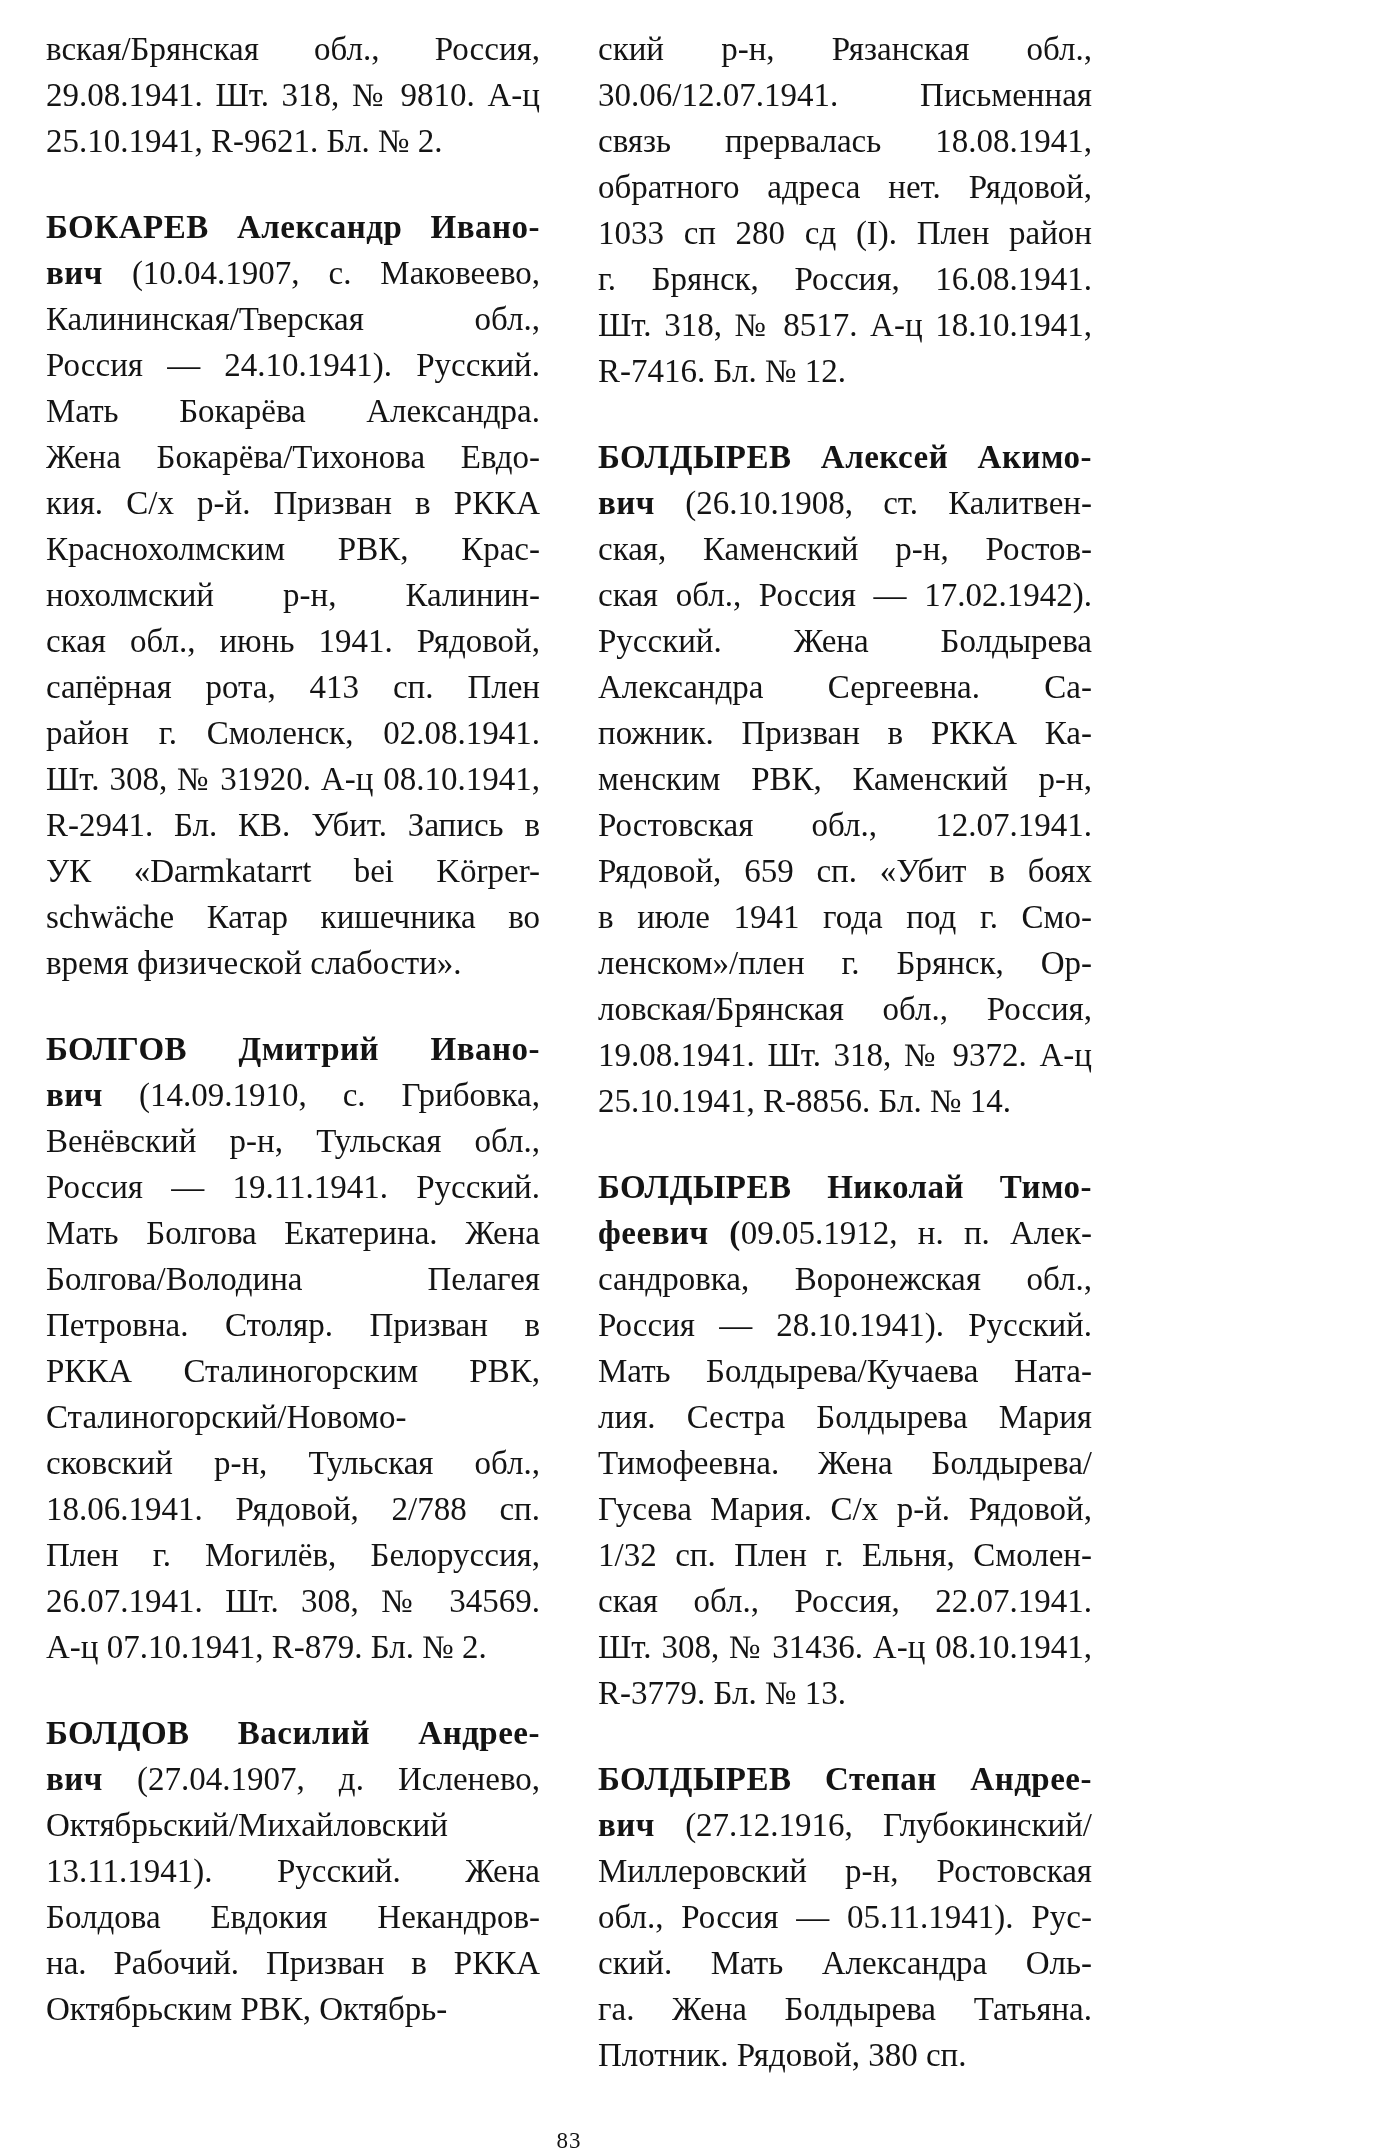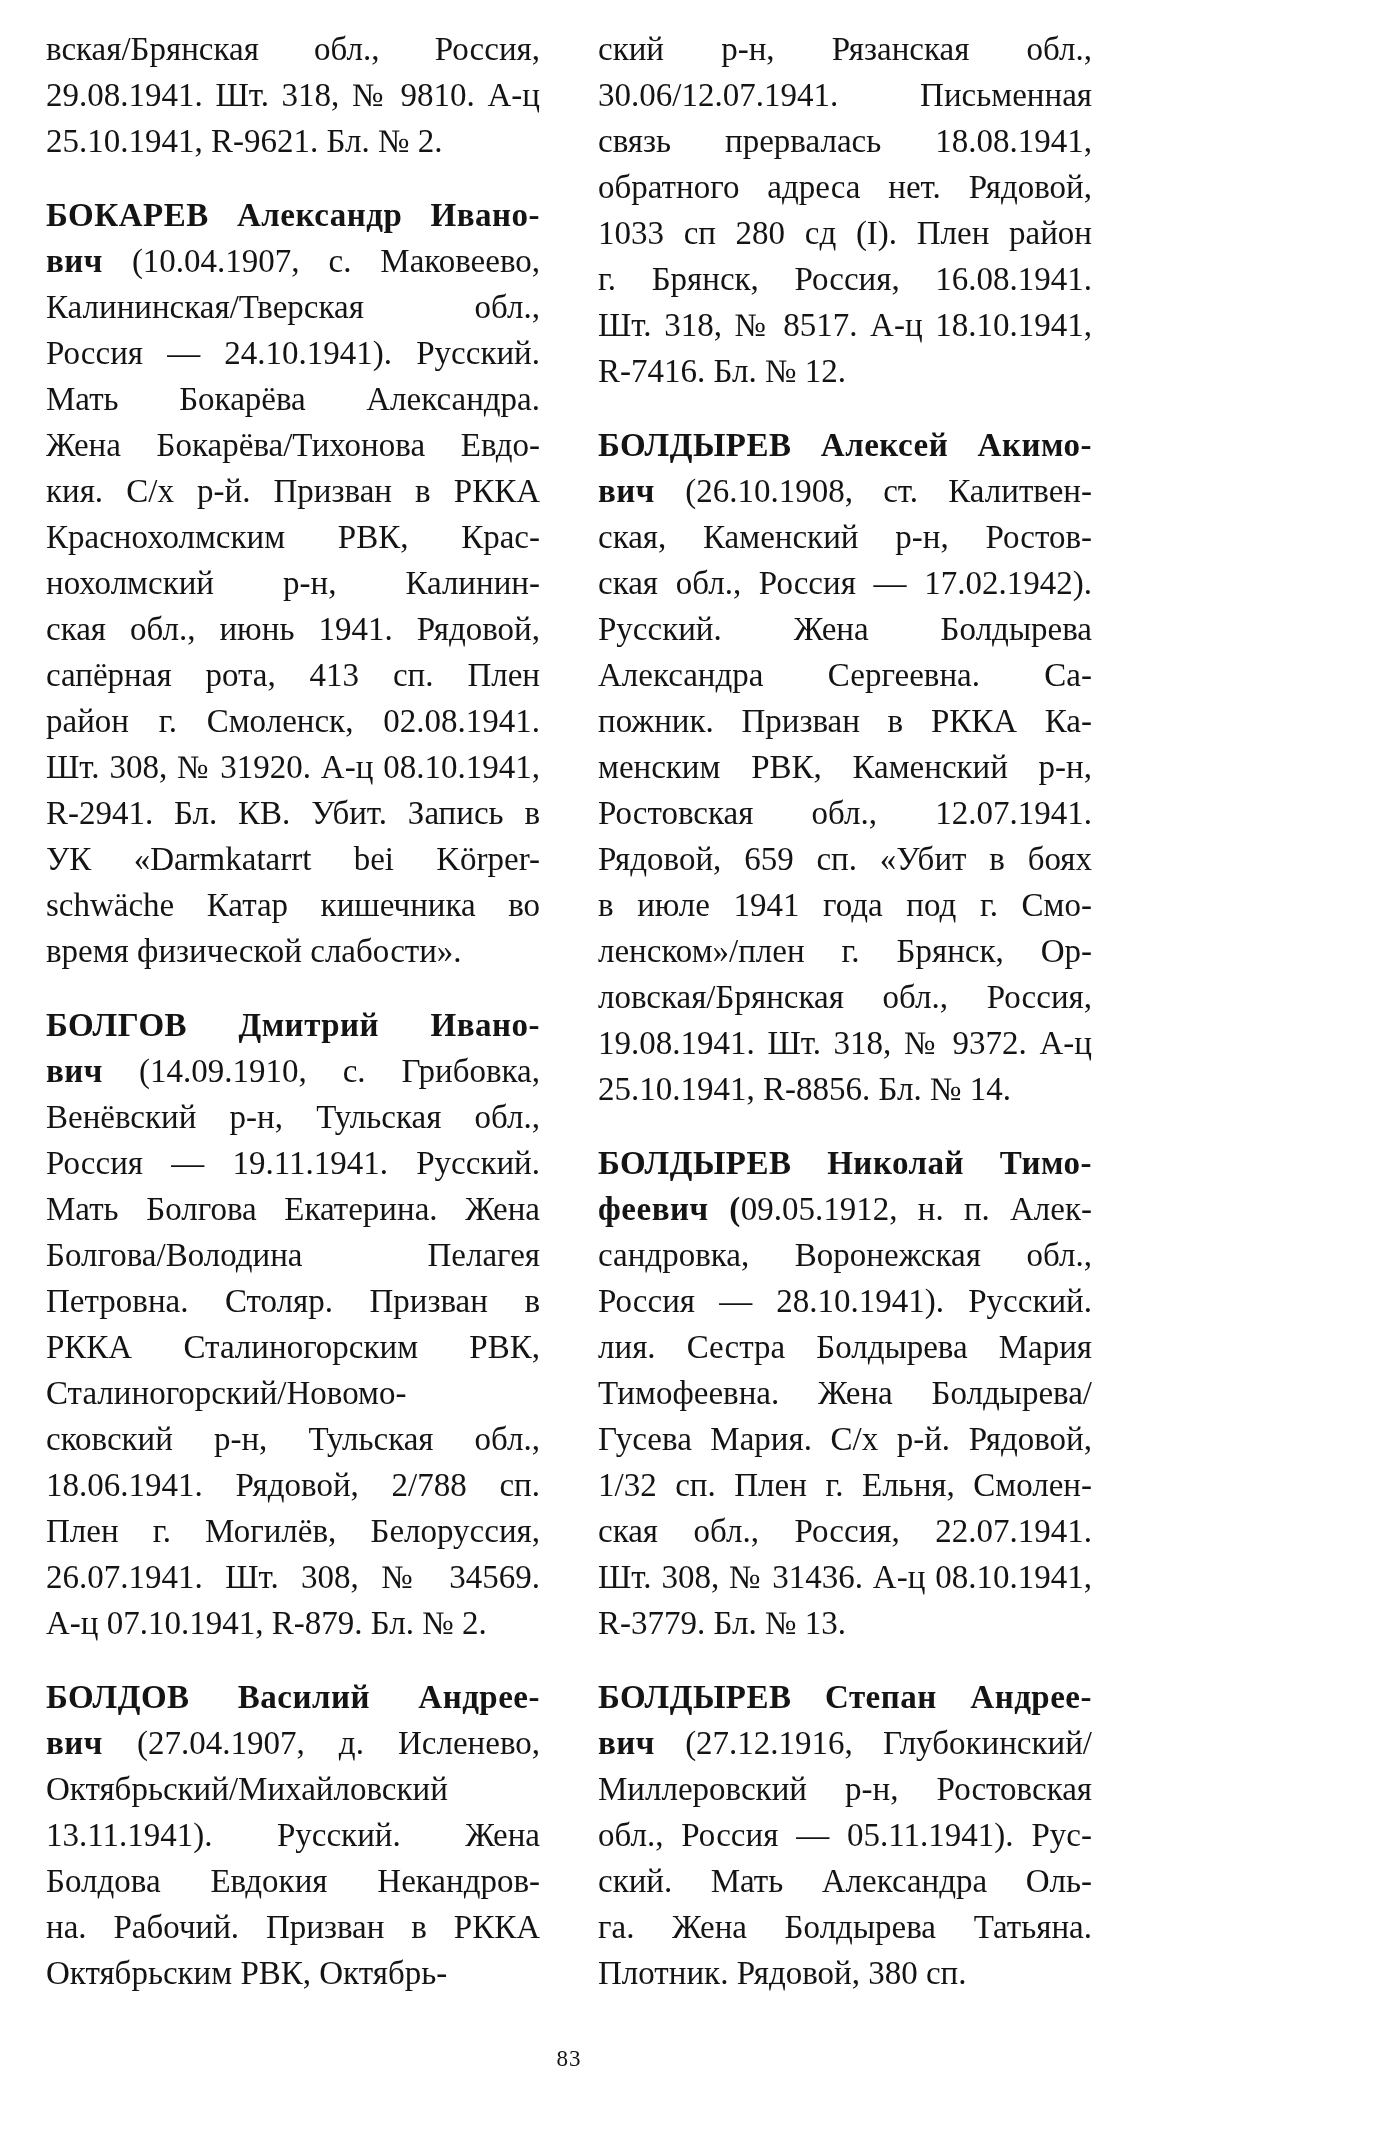--- a/index.html
+++ b/index.html
@@ -23,21 +23,21 @@
   .cols {
     display: flex;
     gap: 58px;
   }
   .col {
     width: 622px;
     font-size: 33px;
     line-height: 46px;
   }
   .para + .para {
-    margin-top: 28px;
+    margin-top: 40px;
   }
   .line {
     text-align: justify;
     text-align-last: justify;
   }
   .line.last {
     text-align-last: left;
   }
   .line b {
     font-weight: bold;
@@ -132,20 +132,21 @@
           <div class="line"><span>ленском»/плен г. Брянск, Ор-</span></div>
           <div class="line"><span>ловская/Брянская обл., Россия,</span></div>
           <div class="line"><span>19.08.1941. Шт. 318, № 9372. А-ц</span></div>
           <div class="line last"><span>25.10.1941, R-8856. Бл. № 14.</span></div>
         </div>
         <div class="para">
           <div class="line"><b>БОЛДЫРЕВ Николай Тимо-</b></div>
           <div class="line"><b>феевич (</b><span>09.05.1912, н. п. Алек-</span></div>
           <div class="line"><span>сандровка, Воронежская обл.,</span></div>
           <div class="line"><span>Россия — 28.10.1941). Русский.</span></div>
+          <div class="line"><span>Мать Болдырева/Кучаева Ната-</span></div>
           <div class="line"><span>лия. Сестра Болдырева Мария</span></div>
           <div class="line"><span>Тимофеевна. Жена Болдырева/</span></div>
           <div class="line"><span>Гусева Мария. С/х р-й. Рядовой,</span></div>
           <div class="line"><span>1/32 сп. Плен г. Ельня, Смолен-</span></div>
           <div class="line"><span>ская обл., Россия, 22.07.1941.</span></div>
           <div class="line"><span>Шт. 308, № 31436. А-ц 08.10.1941,</span></div>
           <div class="line last"><span>R-3779. Бл. № 13.</span></div>
         </div>
         <div class="para">
           <div class="line"><b>БОЛДЫРЕВ Степан Андрее-</b></div>

